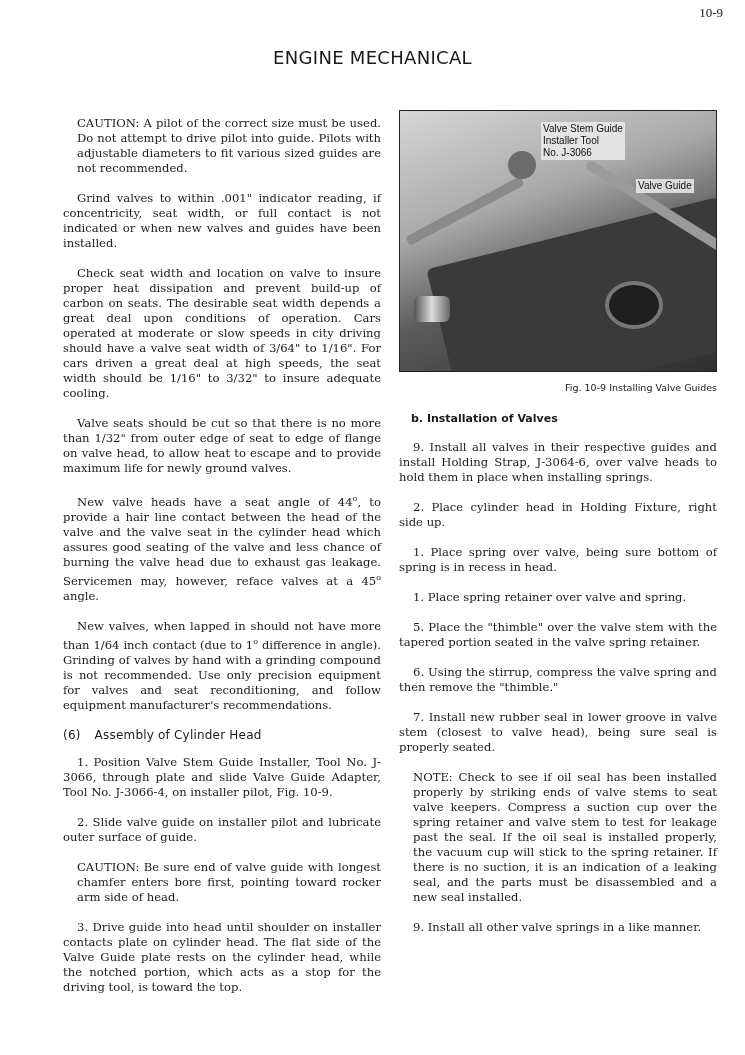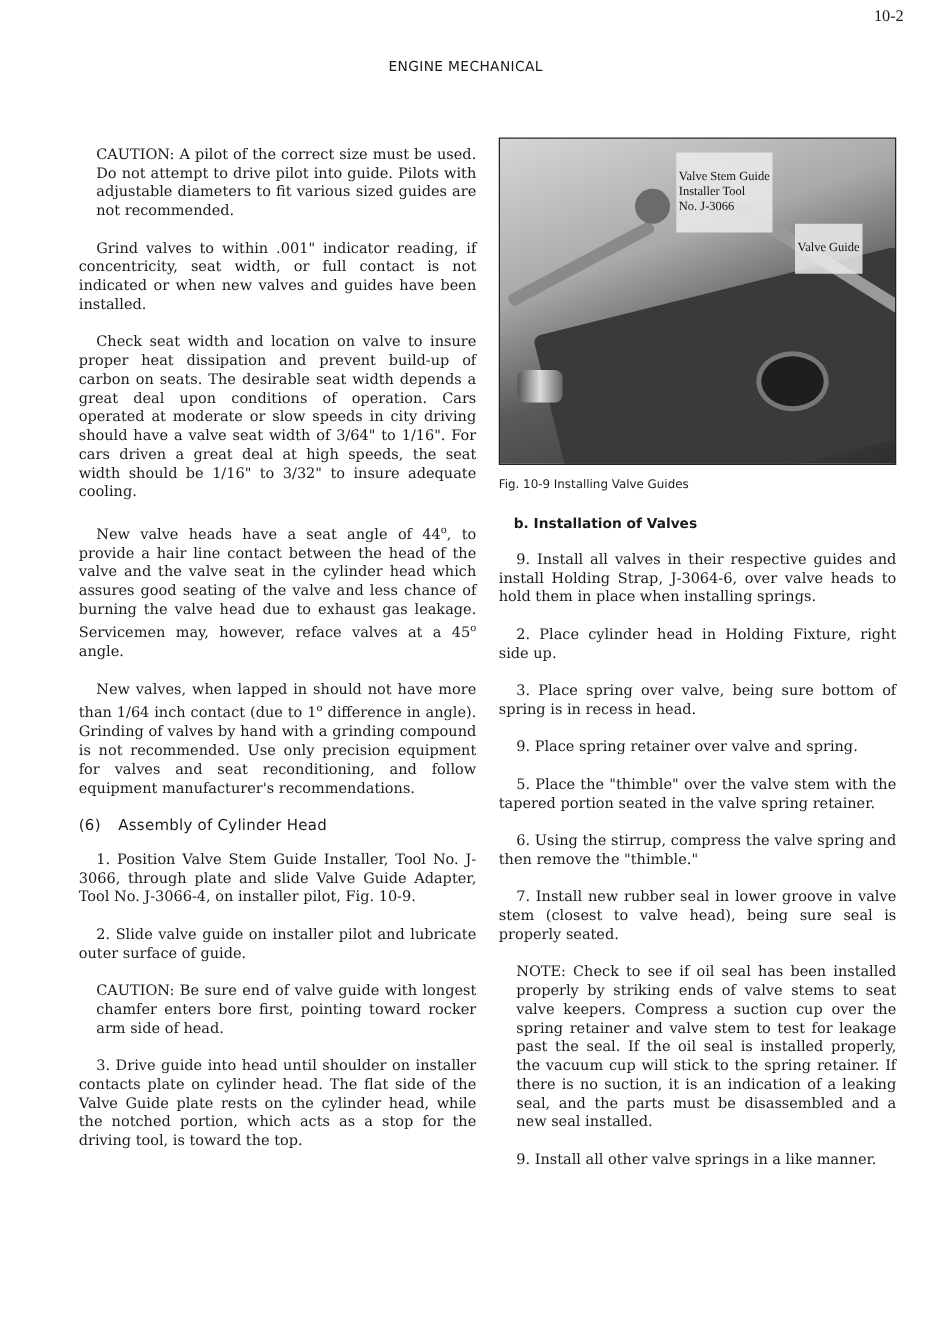--- a/index.html
+++ b/index.html
@@ -7,21 +7,21 @@
     width: 745px; height: 1055px; position: relative; overflow: hidden;
     background: #ffffff; color: #1a1a1a;
     font-family: "DejaVu Serif", "Liberation Serif", serif;
   }
   .page-number {
     position: absolute; right: 22px; top: 5px;
     font-family: "Liberation Serif", serif; font-size: 13px;
   }
   .running-head {
     position: absolute; left: 0; right: 0; top: 47px; text-align: center;
-    font-family: "DejaVu Sans", sans-serif; font-size: 11px; letter-spacing: 0.3px;
+    font-family: "DejaVu Sans", sans-serif; font-size: 18px; letter-spacing: 0.3px;
   }
   .col { position: absolute; font-size: 11.6px; line-height: 15px; text-align: justify; }
   .col-left { left: 63px; width: 318px; top: 108px; }
   .col-right { left: 399px; width: 318px; top: 108px; }
   p { margin: 8px 0 15px 0; text-indent: 14px; }
   p.caution { text-indent: 0; margin-left: 14px; }
   .section-heading {
     font-family: "DejaVu Sans", sans-serif; font-weight: normal; font-size: 12px;
     margin: 6px 0 12px 0; letter-spacing: 0.2px;
   }
@@ -32,39 +32,40 @@
   }
   .figure {
     position: relative; width: 316px; height: 260px;
     border: 1px solid #222; margin-top: 2px;
     background: linear-gradient(160deg, #d6d6d6 0%, #a9a9a9 35%, #5a5a5a 60%, #2e2e2e 100%);
     overflow: hidden;
   }
   .fig-shape { position: absolute; }
   .fig-label {
     position: absolute; background: rgba(235,235,235,0.85);
-    font-family: Liberation Serif, serif; font-size: 10px; line-height: 12px; color: #111;
-    padding: 14px 2px;
+    font-family: Liberation Sans, sans-serif; font-size: 10px; line-height: 12px; color: #111;
+    padding: 1px 2px;
   }
   .fig-caption {
-    font-family: "DejaVu Sans", sans-serif; font-size: 9.5px; text-align: left;
+    font-family: "DejaVu Sans", sans-serif; font-size: 9.5px; text-align: right;
     margin: 8px 0 16px 0;
   }
   sup { font-size: 8px; }
 </style>
 </head>
 <body>
 
-<div class="page-number">10-2</div>
+<div class="page-number">10-9</div>
 <div class="running-head">ENGINE MECHANICAL</div>
 
 <div class="col col-left">
   <p class="caution">CAUTION:  A pilot of the correct size must be used. Do not attempt to drive pilot into guide. Pilots with adjustable diameters to fit various sized guides are not recommended.</p>
   <p>Grind valves to within .001" indicator reading, if concentricity, seat width, or full contact is not indicated or when new valves and guides have been installed.</p>
   <p>Check seat width and location on valve to insure proper heat dissipation and prevent build-up of carbon on seats. The desirable seat width depends a great deal upon conditions of operation. Cars operated at moderate or slow speeds in city driving should have a valve seat width of 3/64" to 1/16". For cars driven a great deal at high speeds, the seat width should be 1/16" to 3/32" to insure adequate cooling.</p>
+  <p>Valve seats should be cut so that there is no more than 1/32" from outer edge of seat to edge of flange on valve head, to allow heat to escape and to provide maximum life for newly ground valves.</p>
   <p><span>New valve heads have a seat angle of 44</span><sup>o</sup><span>, to provide a hair line contact between the head of the valve and the valve seat in the cylinder head which assures good seating of the valve and less chance of burning the valve head due to exhaust gas leakage. Servicemen may, however, reface valves at a 45</span><sup>o</sup><span> angle.</span></p>
   <p><span>New valves, when lapped in should not have more than 1/64 inch contact (due to 1</span><sup>o</sup><span> difference in angle). Grinding of valves by hand with a grinding compound is not recommended. Use only precision equipment for valves and seat reconditioning, and follow equipment manufacturer's recommendations.</span></p>
   <div class="section-heading">
     <span class="num">(6)</span><span>Assembly of Cylinder Head</span>
   </div>
   <p>1. Position Valve Stem Guide Installer, Tool No. J-3066, through plate and slide Valve Guide Adapter, Tool No. J-3066-4, on installer pilot, Fig. 10-9.</p>
   <p>2. Slide valve guide on installer pilot and lubricate outer surface of guide.</p>
   <p class="caution">CAUTION:  Be sure end of valve guide with longest chamfer enters bore first, pointing toward rocker arm side of head.</p>
   <p>3. Drive guide into head until shoulder on installer contacts plate on cylinder head. The flat side of the Valve Guide plate rests on the cylinder head, while the notched portion, which acts as a stop for the driving tool, is toward the top.</p>
 </div>
@@ -82,20 +83,20 @@
       <div>Installer Tool</div>
       <div>No. J-3066</div>
     </div>
     <div class="fig-label" style="left:236px;top:68px;">Valve Guide</div>
   </div>
   <div class="fig-caption">Fig. 10-9  Installing Valve Guides</div>
 
   <div class="sub-heading">b.  Installation of Valves</div>
   <p>9. Install all valves in their respective guides and install Holding Strap, J-3064-6, over valve heads to hold them in place when installing springs.</p>
   <p>2. Place cylinder head in Holding Fixture, right side up.</p>
-  <p>3. Place spring over valve, being sure bottom of spring is in recess in head.</p>
-  <p>9. Place spring retainer over valve and spring.</p>
+  <p>1. Place spring over valve, being sure bottom of spring is in recess in head.</p>
+  <p>1. Place spring retainer over valve and spring.</p>
   <p>5. Place the "thimble" over the valve stem with the tapered portion seated in the valve spring retainer.</p>
   <p>6. Using the stirrup, compress the valve spring and then remove the "thimble."</p>
   <p>7. Install new rubber seal in lower groove in valve stem (closest to valve head), being sure seal is properly seated.</p>
   <p class="caution">NOTE:  Check to see if oil seal has been installed properly by striking ends of valve stems to seat valve keepers. Compress a suction cup over the spring retainer and valve stem to test for leakage past the seal. If the oil seal is installed properly, the vacuum cup will stick to the spring retainer. If there is no suction, it is an indication of a leaking seal, and the parts must be disassembled and a new seal installed.</p>
   <p>9. Install all other valve springs in a like manner.</p>
 </div>
 
 </body></html>

